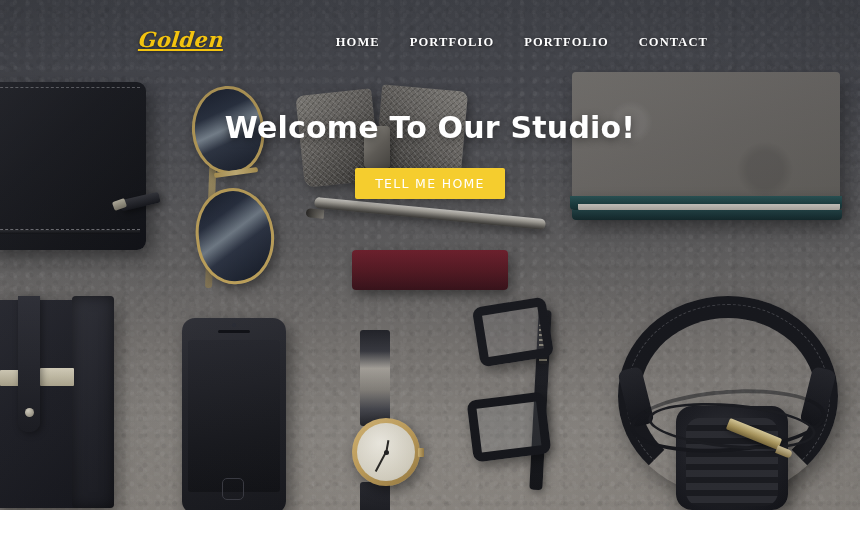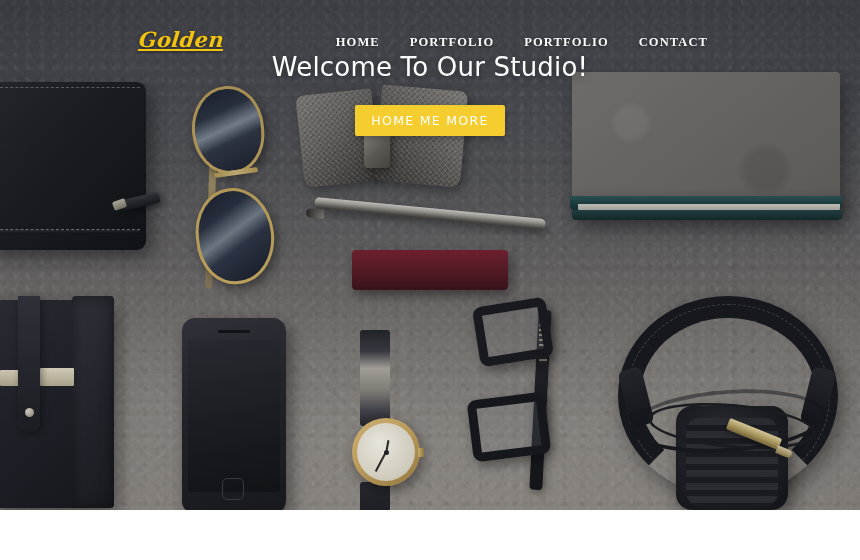--- a/index.html
+++ b/index.html
@@ -401,23 +401,23 @@
     padding:4px 2px;
   }
 
   
   .hero-copy {
     position:absolute; left:0; top:0; width:860px; height:510px;
     z-index:15; text-align:center;
     display:flex; flex-direction:column; align-items:center;
   }
   .hero-kicker {
-    margin-top:54px;
+    margin-top:113px;
     font-family:"DejaVu Sans", sans-serif;
-    font-weight:400; font-size:26px; line-height:1;
+    font-weight:700; font-size:30px; line-height:1;
     color:#fff; letter-spacing:.2px;
     text-shadow:0 2px 8px rgba(0,0,0,.45);
   }
   .hero-title {
     margin-top:11px;
     font-family:"DejaVu Sans", sans-serif;
     font-weight:bold; font-size:54px; line-height:1.04;
     color:#fff; letter-spacing:-1px;
     text-shadow:0 3px 12px rgba(0,0,0,.5);
   }
@@ -517,21 +517,21 @@
       <div class="obj hp-cable"></div>
       <div class="obj hp-cable2"></div>
       <div class="obj hp-jack"></div>
       <div class="obj hp-jack-tip"></div>
     </div>
 
     <div class="hero-overlay"></div>
 
     <div class="hero-copy">
       <div class="hero-kicker">Welcome To Our Studio!</div>
-      <button class="hero-cta">HOME ME MORE</button>
+      <button class="hero-cta">TELL ME HOME</button>
     </div>
   </section>
 
   <header class="site-header">
     <a class="brand" href="#">Golden</a>
 
     <nav class="main-nav">
       <a class="nav-link" href="#">HOME</a>
       <a class="nav-link" href="#">PORTFOLIO</a>
       <a class="nav-link" href="#">PORTFOLIO</a>

